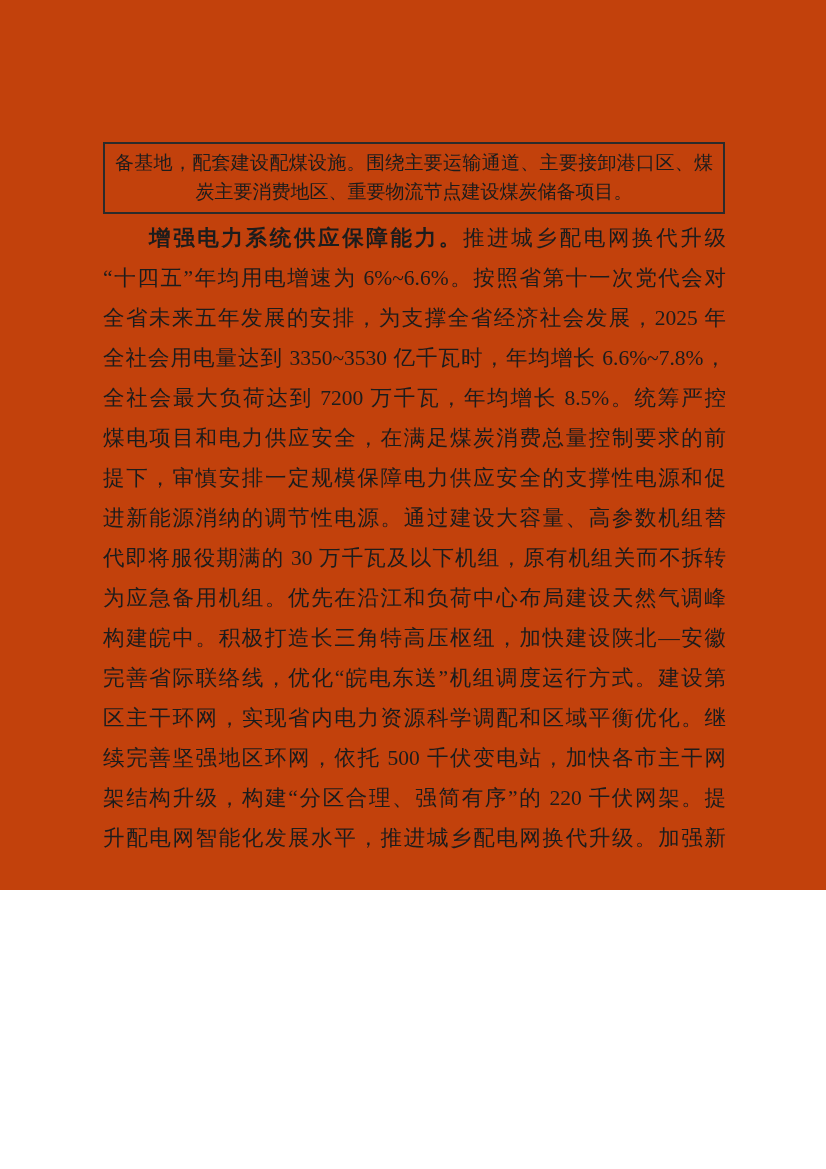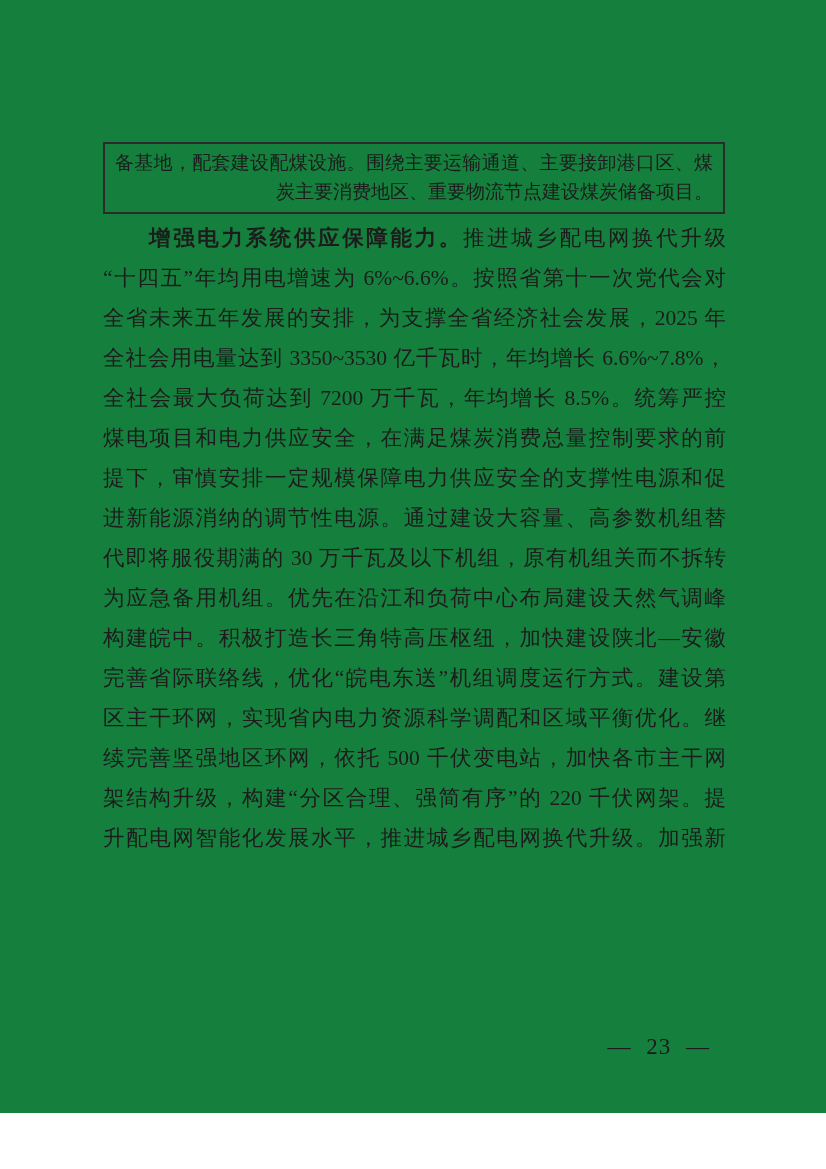--- a/index.html
+++ b/index.html
@@ -3,40 +3,40 @@
 <meta charset="utf-8">
 <style>
   html, body {
     margin: 0;
     padding: 0;
     background: #ffffff;
   }
   .page {
     position: relative;
     width: 826px;
-    height: 1113px;
-    background: #15803d;
+    height: 890px;
+    background: #c2410c;
     overflow: hidden;
     font-family: "Liberation Serif", "DejaVu Serif", serif;
     color: #1c1c1c;
     text-decoration: underline;
   }
   .callout {
     position: absolute;
     left: 103px;
     top: 142px;
     width: 622px;
     box-sizing: border-box;
     border: 2px solid #2b2b2b;
     padding: 4px 10px 6px 10px;
     font-size: 19px;
     line-height: 29px;
   }
   .callout-line {
-    text-align: right;
+    text-align: center;
   }
   .callout-line.justify {
     text-align: justify;
     text-align-last: justify;
     text-justify: inter-ideograph;
   }
   .para {
     position: absolute;
     left: 103px;
     top: 218px;

